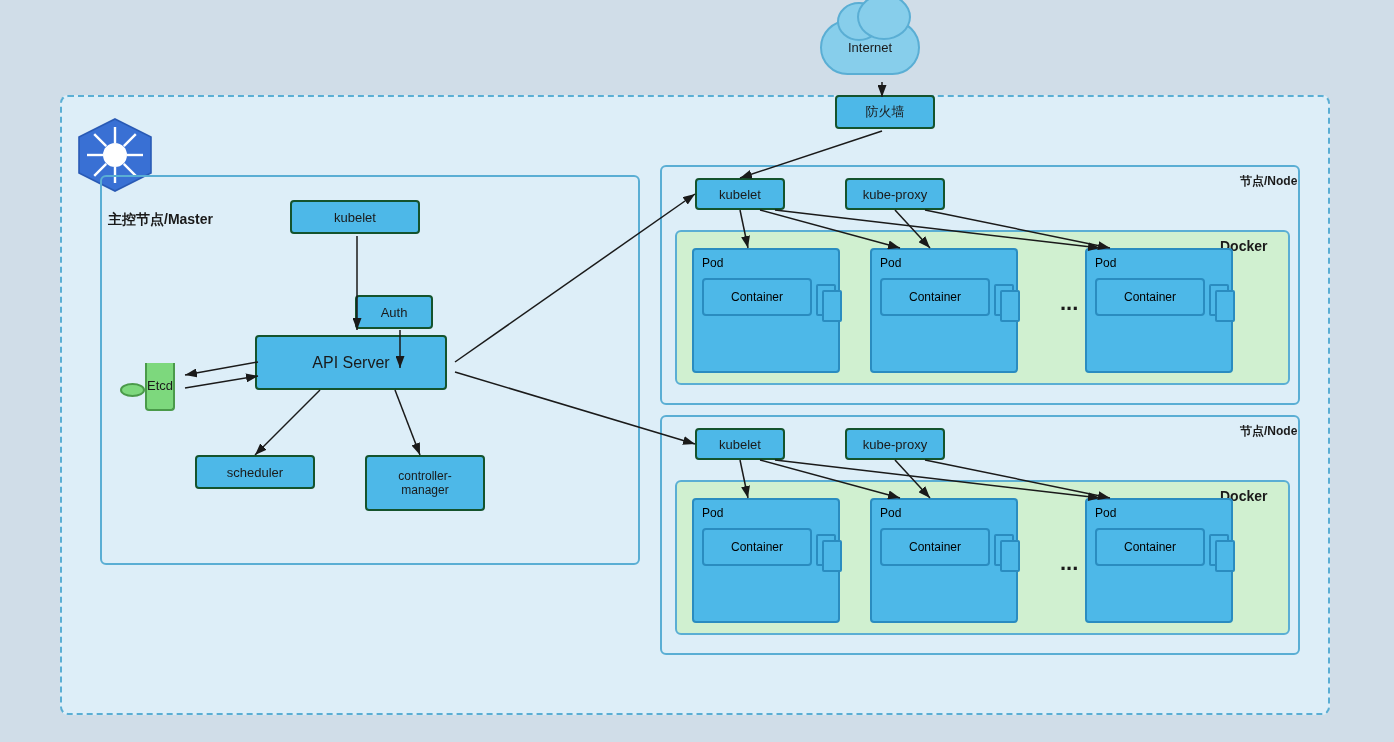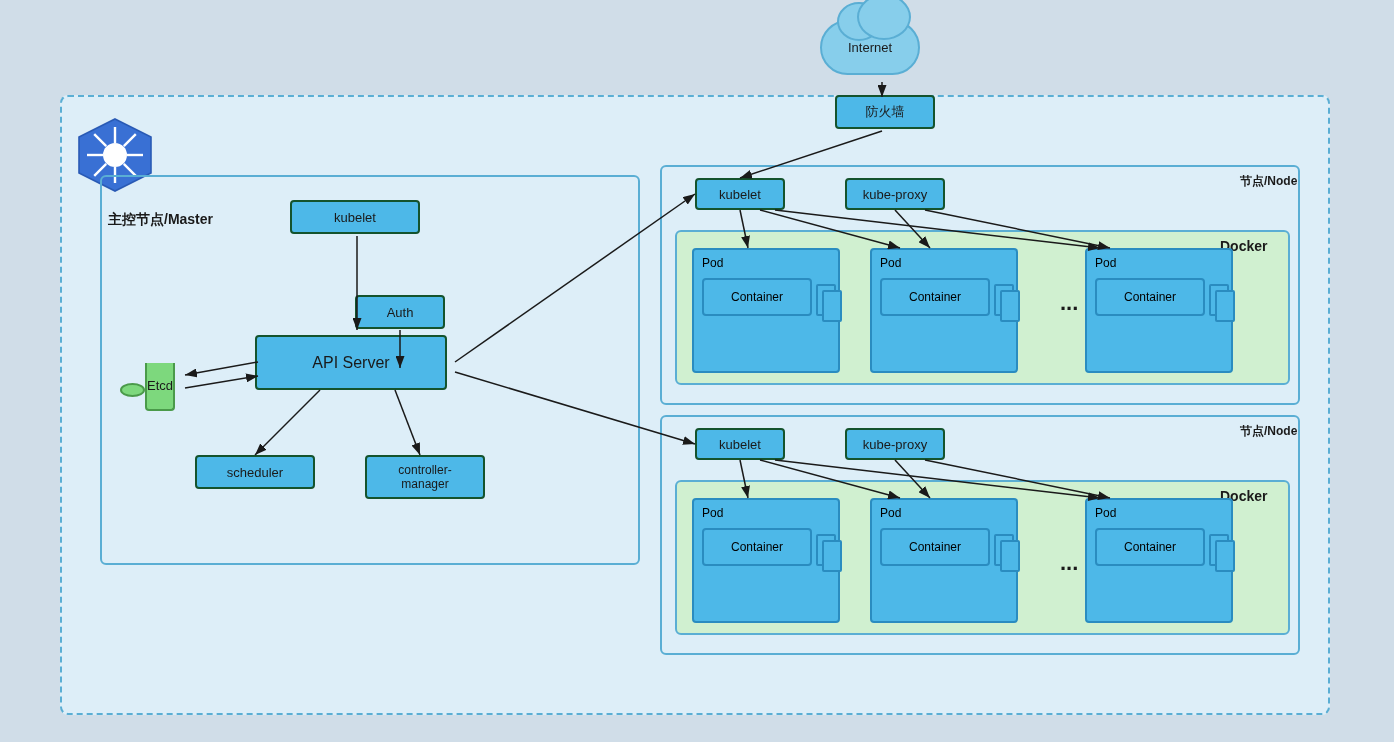--- a/index.html
+++ b/index.html
@@ -125,21 +125,21 @@
       left: 290px;
       width: 130px;
       height: 34px;
     }
 
     
     .auth-box {
       position: absolute;
       top: 295px;
       left: 355px;
-      width: 90px;
+      width: 78px;
       height: 34px;
     }
 
     
     .apiserver-box {
       position: absolute;
       top: 335px;
       left: 255px;
       width: 192px;
       height: 55px;
@@ -161,21 +161,21 @@
       width: 120px;
       height: 34px;
     }
 
     
     .controller-box {
       position: absolute;
       top: 455px;
       left: 365px;
       width: 120px;
-      height: 44px;
+      height: 56px;
       font-size: 12px;
       text-align: center;
     }
 
     
     .node-section {
       position: absolute;
       border: 2px solid #5aaed4;
       border-radius: 6px;
       background: transparent;

